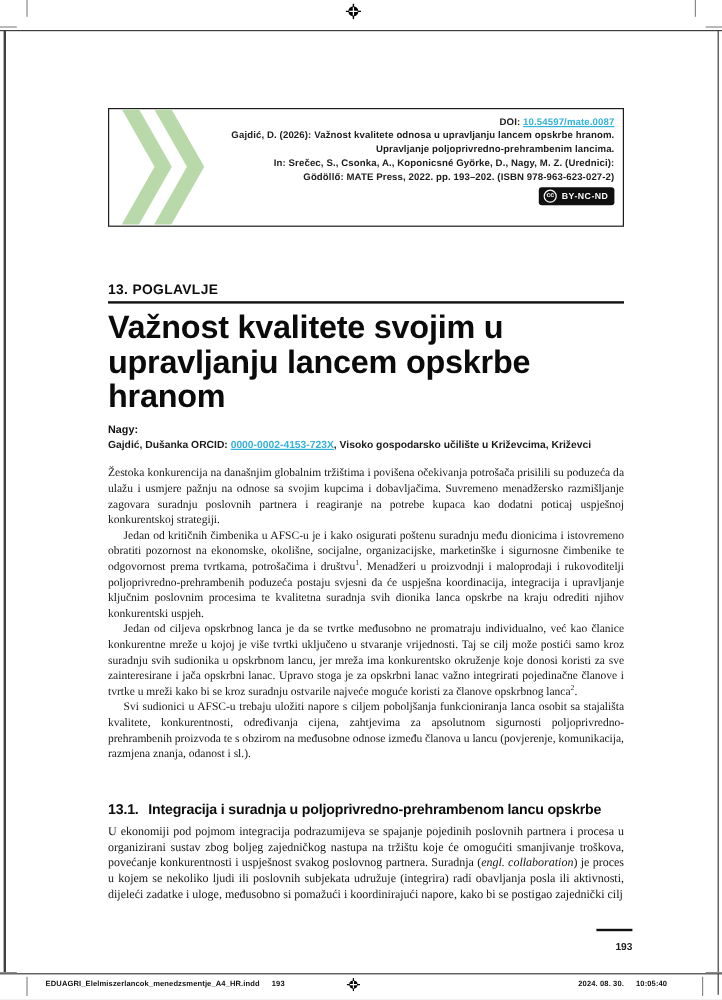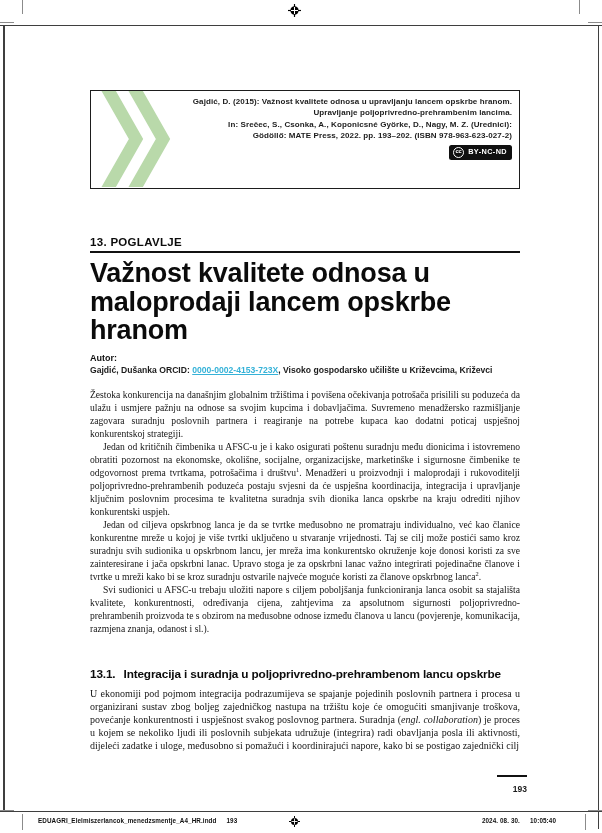--- a/index.html
+++ b/index.html
@@ -117,36 +117,37 @@
   </div>
 
   <div class="citbox">
     <div class="citlogo">
       <svg width="80" height="96" viewBox="0 0 80 96">
         <polyline points="12,-10 45,48 12,106" fill="none" stroke="#b9d9aa" stroke-width="12.5" stroke-linejoin="miter"></polyline>
         <polyline points="39,-10 72,48 39,106" fill="none" stroke="#b9d9aa" stroke-width="12.5" stroke-linejoin="miter"></polyline>
       </svg>
     </div>
     <div class="cittext">
-      <div>Gajdić, D. (2015): Važnost kvalitete odnosa u upravljanju lancem opskrbe hranom.</div>
+      <div><span class="doi-label">DOI:</span> <span class="link">10.54597/mate.0087</span></div>
+      <div>Gajdić, D. (2026): Važnost kvalitete odnosa u upravljanju lancem opskrbe hranom.</div>
       <div>Upravljanje poljoprivredno-prehrambenim lancima.</div>
       <div>In: Srečec, S., Csonka, A., Koponicsné Györke, D., Nagy, M. Z. (Urednici):</div>
       <div>Gödöllő: MATE Press, 2022. pp. 193–202. (ISBN 978-963-623-027-2)</div>
       <div class="badge">
         <span class="cc-circ">cc</span>
         <span class="lic">BY-NC-ND</span>
       </div>
     </div>
   </div>
 
   <div class="kicker">13. POGLAVLJE</div>
   <div class="kicker-rule"></div>
-  <h1 class="title" style="margin:0;">Važnost kvalitete odnosa u maloprodaji lancem opskrbe hranom</h1>
+  <h1 class="title" style="margin:0;">Važnost kvalitete svojim u upravljanju lancem opskrbe hranom</h1>
 
-  <div class="author-label">Autor:</div>
+  <div class="author-label">Nagy:</div>
   <div class="author-line"><span>Gajdić, Dušanka ORCID: </span><span class="link">0000-0002-4153-723X</span><span>, Visoko gospodarsko učilište u Križevcima, Križevci</span></div>
 
   <div class="bodytext">
     <p>Žestoka konkurencija na današnjim globalnim tržištima i povišena očekivanja potrošača prisilili su poduzeća da ulažu i usmjere pažnju na odnose sa svojim kupcima i dobavljačima. Suvremeno menadžersko razmišljanje zagovara suradnju poslovnih partnera i reagiranje na potrebe kupaca kao dodatni poticaj uspješnoj konkurentskoj strategiji.</p>
     <p class="ind">Jedan od kritičnih čimbenika u AFSC-u je i kako osigurati poštenu suradnju među dionicima i istovremeno obratiti pozornost na ekonomske, okolišne, socijalne, organizacijske, marketinške i sigurnosne čimbenike te odgovornost prema tvrtkama, potrošačima i društvu<sup>1</sup>. Menadžeri u proizvodnji i maloprodaji i rukovoditelji poljoprivredno-prehrambenih poduzeća postaju svjesni da će uspješna koordinacija, integracija i upravljanje ključnim poslovnim procesima te kvalitetna suradnja svih dionika lanca opskrbe na kraju odrediti njihov konkurentski uspjeh.</p>
     <p class="ind">Jedan od ciljeva opskrbnog lanca je da se tvrtke međusobno ne promatraju individualno, već kao članice konkurentne mreže u kojoj je više tvrtki uključeno u stvaranje vrijednosti. Taj se cilj može postići samo kroz suradnju svih sudionika u opskrbnom lancu, jer mreža ima konkurentsko okruženje koje donosi koristi za sve zainteresirane i jača opskrbni lanac. Upravo stoga je za opskrbni lanac važno integrirati pojedinačne članove i tvrtke u mreži kako bi se kroz suradnju ostvarile najveće moguće koristi za članove opskrbnog lanca<sup>2</sup>.</p>
     <p class="ind">Svi sudionici u AFSC-u trebaju uložiti napore s ciljem poboljšanja funkcioniranja lanca osobit sa stajališta kvalitete, konkurentnosti, određivanja cijena, zahtjevima za apsolutnom sigurnosti poljoprivredno-prehrambenih proizvoda te s obzirom na međusobne odnose između članova u lancu (povjerenje, komunikacija, razmjena znanja, odanost i sl.).</p>
   </div>
 
   <div class="sec-heading">

